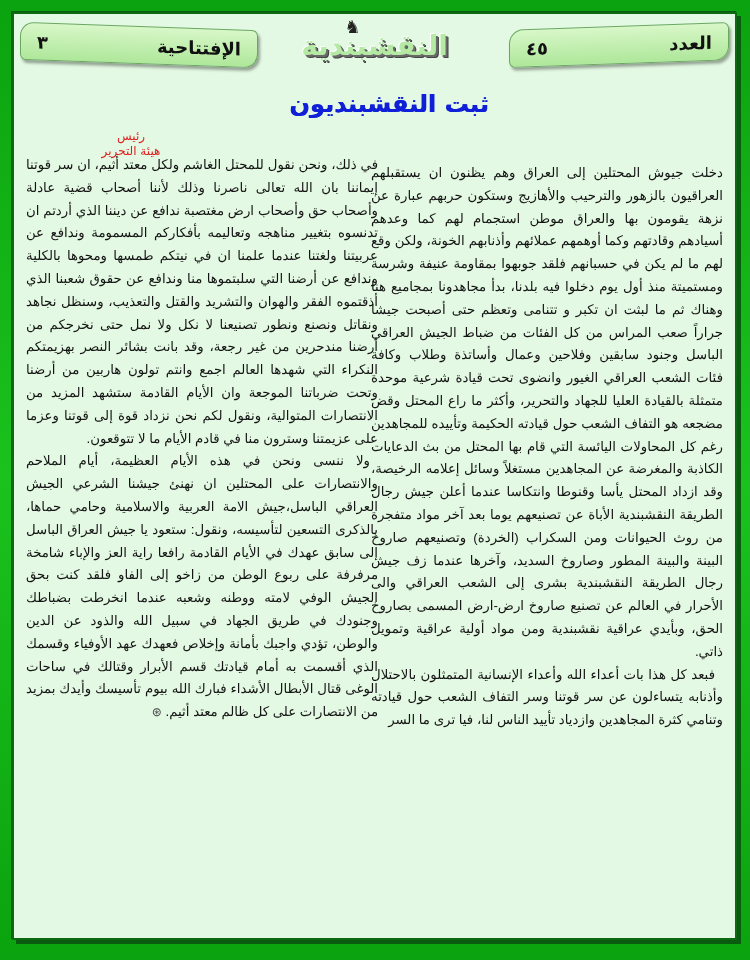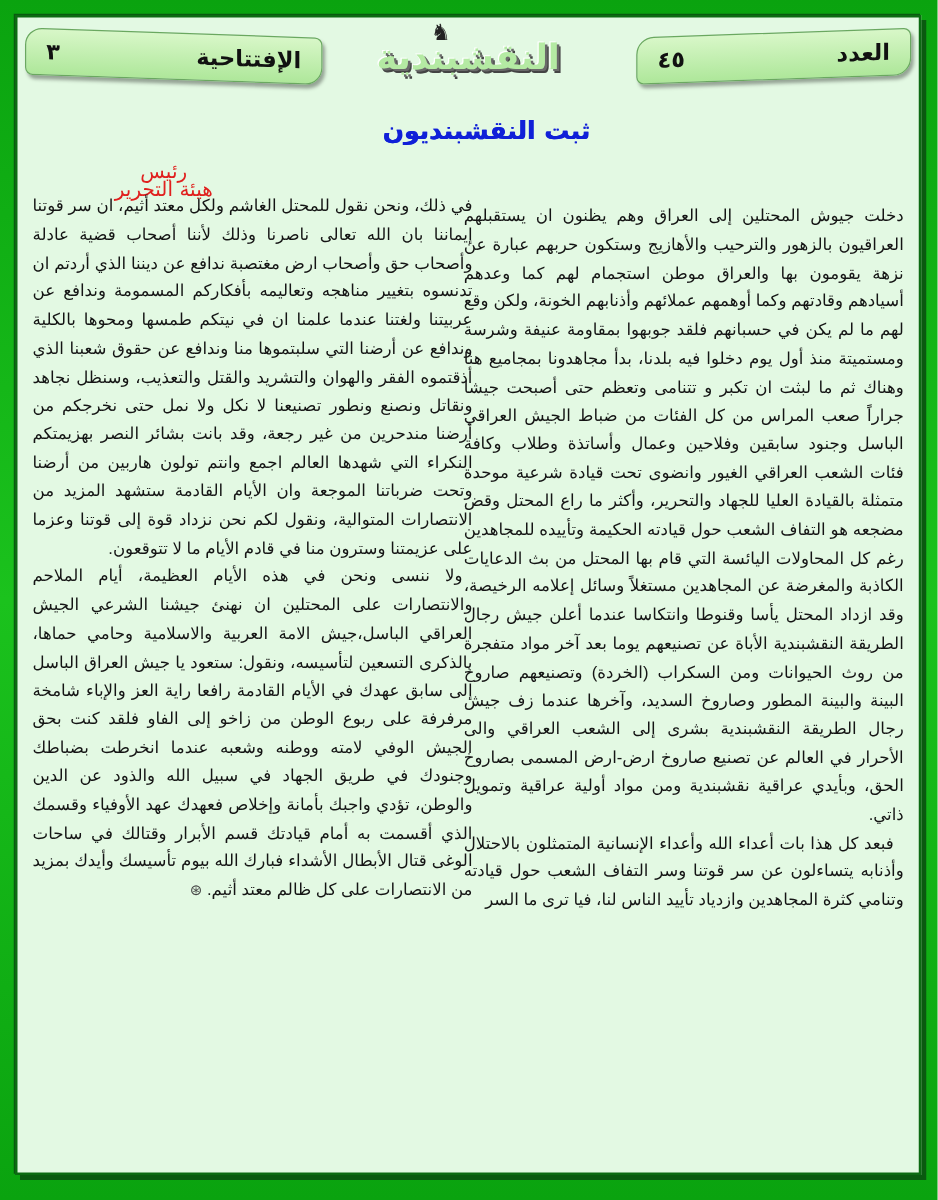--- a/index.html
+++ b/index.html
@@ -46,26 +46,26 @@
       text-shadow: 2px 2px 0 #6a6a6a, 3px 3px 0 #444, -1px -1px 0 #fff;
       letter-spacing: 1px;
     }
     .logo-rider {
       position: absolute; top: 0; left: 70px; font-size: 18px; color: #222;
     }
     
     .title {
       position: absolute; top: 78px; left: 250px; width: 250px;
       text-align: center;
-      color: #1020d8; font-weight: bold; font-size: 20px; line-height: 25px;
+      color: #1020d8; font-weight: bold; font-size: 24px; line-height: 25px;
       text-shadow: 0.5px 0 0 #1020d8;
     }
     .editor {
       position: absolute; top: 115px; left: 72px; width: 90px;
-      text-align: center; color: #e0201e; font-size: 16px; line-height: 15px;
+      text-align: center; color: #e0201e; font-size: 12px; line-height: 15px;
     }
     
     .col {
       position: absolute; top: 144px;
       font-family: Liberation Sans, sans-serif;
       font-size: 13.3px; line-height: 22.8px; color: #141414;
       text-align: justify; text-align-last: right;
     }
     .col-right { right: 12px; width: 352px; top: 148px; }
     .col-left { left: 12px; width: 352px; top: 140px; }

